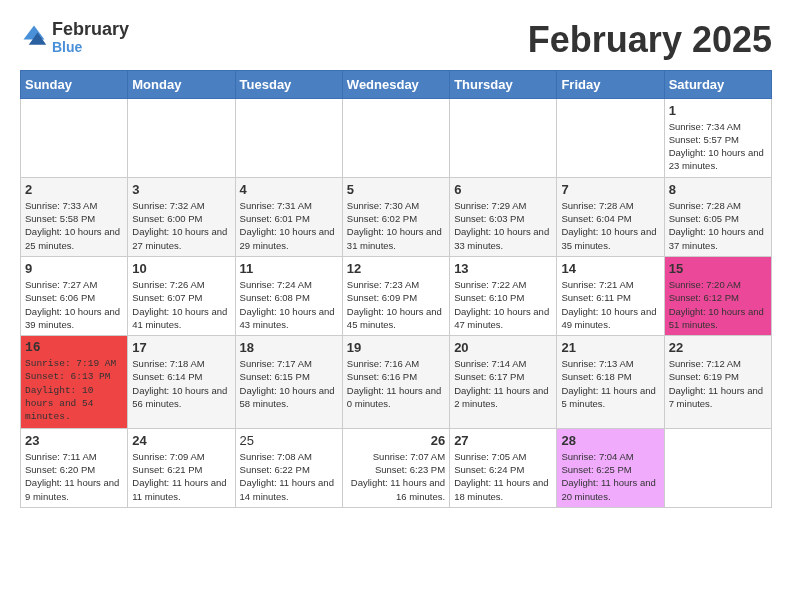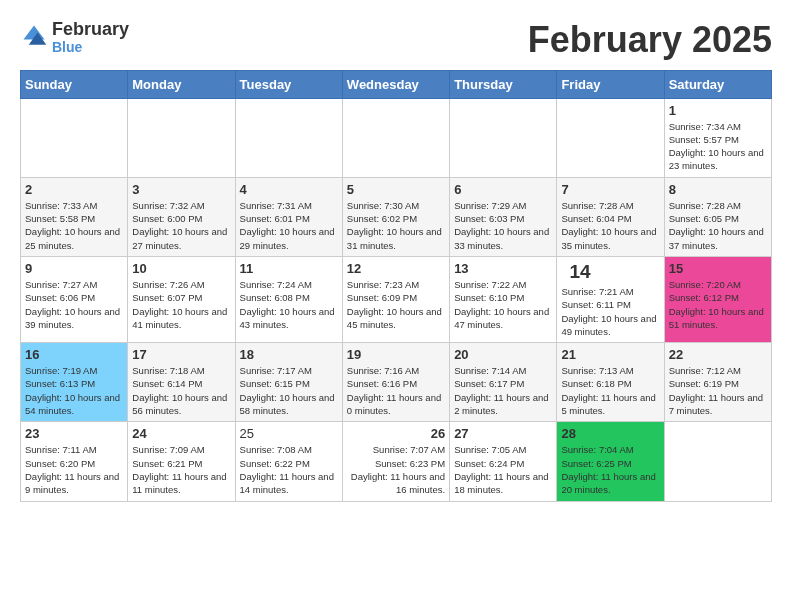--- a/index.html
+++ b/index.html
@@ -167,30 +167,30 @@
         </td>
         <td style="background: rgb(255, 255, 255); min-height: 90px; vertical-align: top; padding: 4px; font-size: 9.5px; border: 1px solid rgb(204, 204, 204);">
           <div style="font-size: 13px; font-weight: bold; margin-bottom: 2px;">12</div>
           <div style="font-size: 9.5px; line-height: 1.4; color: rgb(51, 51, 51);">Sunrise: 7:23 AM<br>Sunset: 6:09 PM<br>Daylight: 10 hours and 45 minutes.</div>
         </td>
         <td style="background: rgb(255, 255, 255); min-height: 90px; vertical-align: top; padding: 4px; font-size: 9.5px; border: 1px solid rgb(204, 204, 204);">
           <div style="font-size: 13px; font-weight: bold; margin-bottom: 2px;">13</div>
           <div style="font-size: 9.5px; line-height: 1.4; color: rgb(51, 51, 51);">Sunrise: 7:22 AM<br>Sunset: 6:10 PM<br>Daylight: 10 hours and 47 minutes.</div>
         </td>
         <td style="background: rgb(255, 255, 255); min-height: 90px; vertical-align: top; padding: 4px; font-size: 9.5px; border: 1px solid rgb(204, 204, 204);">
-          <div style="font-size: 19px; font-weight: bold; margin-bottom: 2px; margin-left: 8px;">14</div>
+          <div style="font-size: 13px; font-weight: bold; margin-bottom: 2px;">14</div>
           <div style="font-size: 9.5px; line-height: 1.4; color: rgb(51, 51, 51);">Sunrise: 7:21 AM<br>Sunset: 6:11 PM<br>Daylight: 10 hours and 49 minutes.</div>
         </td>
         <td style="background: #ec4899; min-height: 90px; vertical-align: top; padding: 4px; font-size: 9.5px; border: 1px solid rgb(204, 204, 204);">
           <div style="font-size: 13px; font-weight: bold; margin-bottom: 2px;">15</div>
           <div style="font-size: 9.5px; line-height: 1.4; color: rgb(51, 51, 51);">Sunrise: 7:20 AM<br>Sunset: 6:12 PM<br>Daylight: 10 hours and 51 minutes.</div>
         </td>
       </tr>
       <tr>
-        <td style="background: #7dd3fc; min-height: 90px; vertical-align: top; padding: 4px; font-size: 9.5px; border: 1px solid rgb(204, 204, 204);">
+        <td style="background: #ef4444; min-height: 90px; vertical-align: top; padding: 4px; font-size: 9.5px; border: 1px solid rgb(204, 204, 204); font-family: Liberation Mono, monospace;">
           <div style="font-size: 13px; font-weight: bold; margin-bottom: 2px;">16</div>
           <div style="font-size: 9.5px; line-height: 1.4; color: rgb(51, 51, 51);">Sunrise: 7:19 AM<br>Sunset: 6:13 PM<br>Daylight: 10 hours and 54 minutes.</div>
         </td>
         <td style="background: rgb(245, 245, 245); min-height: 90px; vertical-align: top; padding: 4px; font-size: 9.5px; border: 1px solid rgb(204, 204, 204);">
           <div style="font-size: 13px; font-weight: bold; margin-bottom: 2px;">17</div>
           <div style="font-size: 9.5px; line-height: 1.4; color: rgb(51, 51, 51);">Sunrise: 7:18 AM<br>Sunset: 6:14 PM<br>Daylight: 10 hours and 56 minutes.</div>
         </td>
         <td style="background: rgb(245, 245, 245); min-height: 90px; vertical-align: top; padding: 4px; font-size: 9.5px; border: 1px solid rgb(204, 204, 204);">
           <div style="font-size: 13px; font-weight: bold; margin-bottom: 2px;">18</div>
           <div style="font-size: 9.5px; line-height: 1.4; color: rgb(51, 51, 51);">Sunrise: 7:17 AM<br>Sunset: 6:15 PM<br>Daylight: 10 hours and 58 minutes.</div>
@@ -226,20 +226,20 @@
           <div style="font-size: 9.5px; line-height: 1.4; color: rgb(51, 51, 51);">Sunrise: 7:08 AM<br>Sunset: 6:22 PM<br>Daylight: 11 hours and 14 minutes.</div>
         </td>
         <td style="background: rgb(255, 255, 255); min-height: 90px; vertical-align: top; padding: 4px; font-size: 9.5px; border: 1px solid rgb(204, 204, 204); text-align: right;">
           <div style="font-size: 13px; font-weight: bold; margin-bottom: 2px;">26</div>
           <div style="font-size: 9.5px; line-height: 1.4; color: rgb(51, 51, 51);">Sunrise: 7:07 AM<br>Sunset: 6:23 PM<br>Daylight: 11 hours and 16 minutes.</div>
         </td>
         <td style="background: rgb(255, 255, 255); min-height: 90px; vertical-align: top; padding: 4px; font-size: 9.5px; border: 1px solid rgb(204, 204, 204);">
           <div style="font-size: 13px; font-weight: bold; margin-bottom: 2px;">27</div>
           <div style="font-size: 9.5px; line-height: 1.4; color: rgb(51, 51, 51);">Sunrise: 7:05 AM<br>Sunset: 6:24 PM<br>Daylight: 11 hours and 18 minutes.</div>
         </td>
-        <td style="background: #22c55e; min-height: 90px; vertical-align: top; padding: 4px; font-size: 9.5px; border: 1px solid rgb(204, 204, 204);">
+        <td style="background: #f0abfc; min-height: 90px; vertical-align: top; padding: 4px; font-size: 9.5px; border: 1px solid rgb(204, 204, 204);">
           <div style="font-size: 13px; font-weight: bold; margin-bottom: 2px;">28</div>
           <div style="font-size: 9.5px; line-height: 1.4; color: rgb(51, 51, 51);">Sunrise: 7:04 AM<br>Sunset: 6:25 PM<br>Daylight: 11 hours and 20 minutes.</div>
         </td>
         <td style="background: rgb(255, 255, 255); min-height: 90px; vertical-align: top; padding: 4px; font-size: 9.5px; border: 1px solid rgb(204, 204, 204);"></td>
       </tr>
     </tbody>
 </table>
 
 </body></html>

